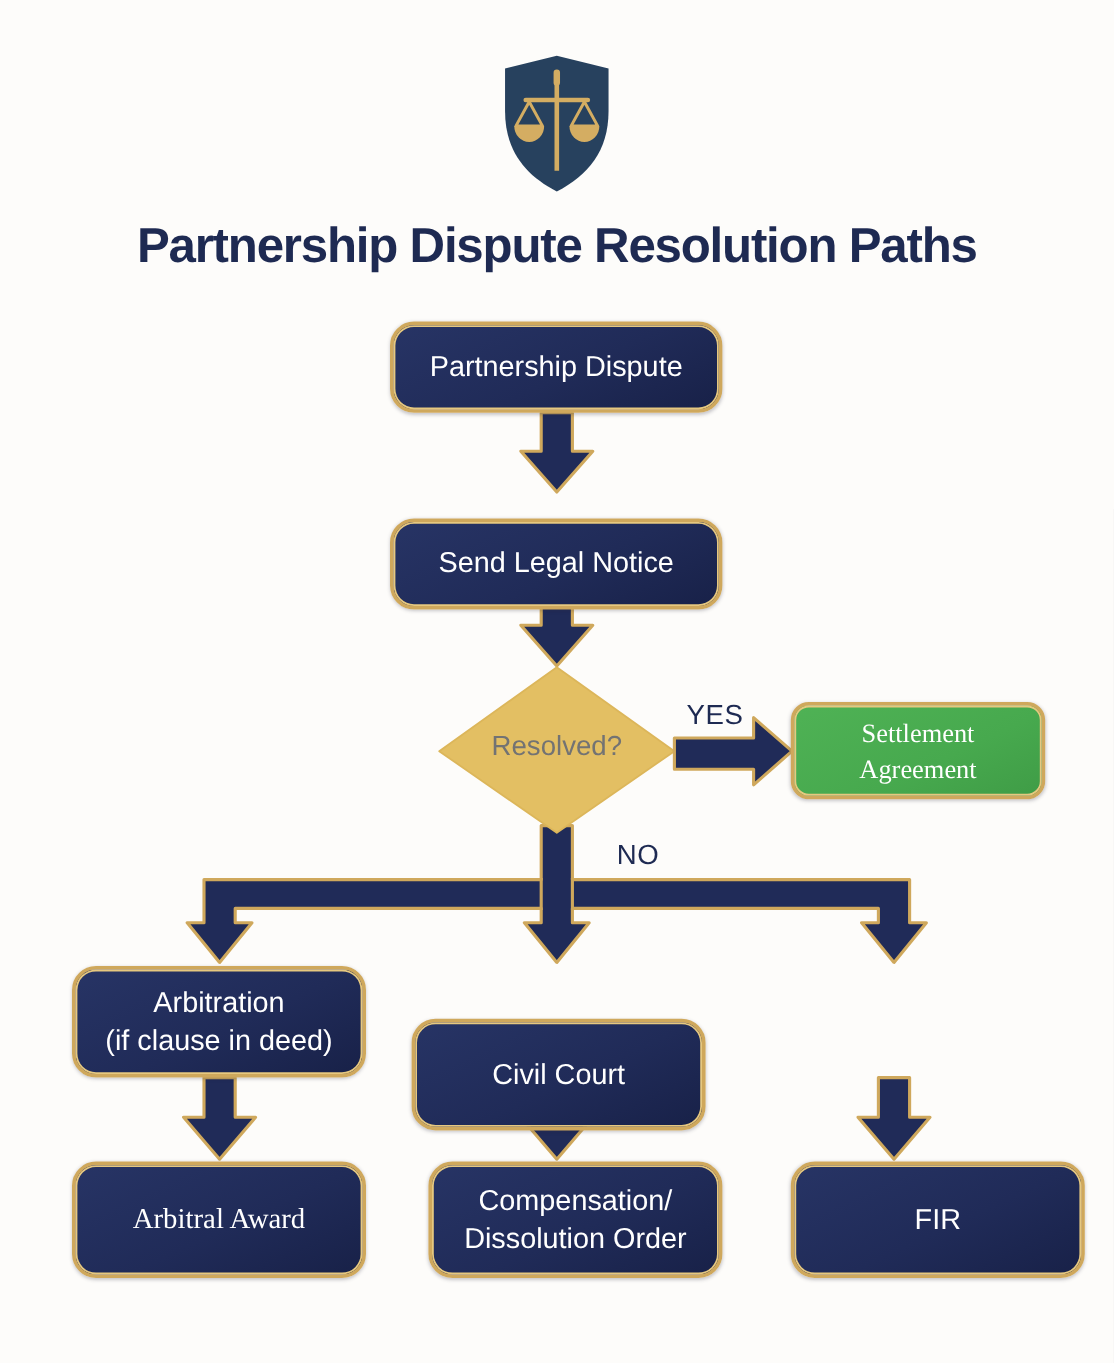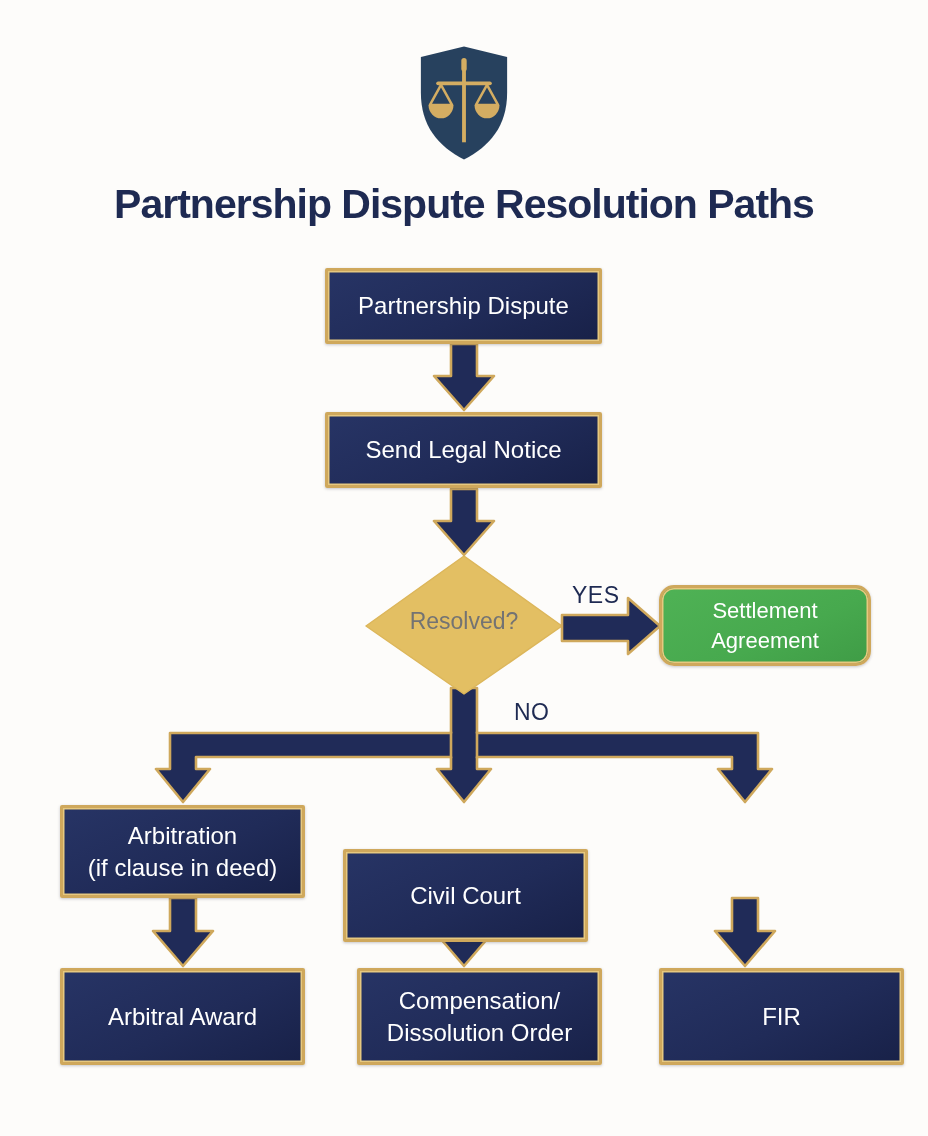--- a/index.html
+++ b/index.html
@@ -14,21 +14,21 @@
 
   .title{position:absolute;left:0;right:0;top:181px;text-align:center;
     font-size:41px;font-weight:700;letter-spacing:-1px;color:var(--title);}
 
   .flow-svg{position:absolute;left:0;top:0;width:928px;height:1136px;}
   .arrow{fill:var(--navy);stroke:var(--gold);stroke-width:2.6;stroke-linejoin:round;}
   .xline{fill:none;stroke:var(--gold);stroke-width:2.6;}
   .diamond-shape{fill:#e3bf63;stroke:#dcb65a;stroke-width:1.5;stroke-linejoin:round;}
 
   .node{position:absolute;box-sizing:border-box;border:3px solid var(--gold);
-    border-radius:2px;color:#fff;display:flex;align-items:center;justify-content:center;
+    border-radius:20px;color:#fff;display:flex;align-items:center;justify-content:center;
     text-align:center;font-size:24px;line-height:1.32;white-space:pre-line;
     background:linear-gradient(155deg,#273465 0%,#202b58 55%,#182148 100%);
     box-shadow:0 1px 3px rgba(40,40,60,.25), inset 0 0 0 1.5px var(--gold-light);}
   .node.green{background:linear-gradient(155deg,#4fb255 0%,#47a94e 60%,#3f9c46 100%);
     font-size:22px;border-radius:15px;}
 
   .diamond-label{position:absolute;left:374px;top:608px;width:180px;text-align:center;
     font-size:23px;color:#737373;}
   .branch-label{position:absolute;font-size:23px;font-weight:400;color:var(--title);letter-spacing:.5px;}
 </style>
@@ -59,32 +59,32 @@
     <path class="xline" d="M451,731.7 V758.3 M477,731.7 V758.3"></path>
     <path class="arrow" d="M170,898 H196 V931 H213 L183,966 L153,931 H170 Z"></path>
     <path class="arrow" d="M451,898 H477 V931 H494 L464,966 L434,931 H451 Z"></path>
     <path class="arrow" d="M732,898 H758 V931 H775 L745,966 L715,931 H732 Z"></path>
     <path class="diamond-shape" d="M464,556 L562,626 L464,694 L366,626 Z"></path>
     <path class="arrow" d="M562,615 H628 V598 L660,626 L628,654 V641 H562 Z"></path>
   </svg>
 
   <div class="node" style="left:325px;top:268px;width:277px;height:76px;">Partnership Dispute</div>
 
-  <div class="node" style="left:325px;top:412px;width:277px;height:76px;">Send Legal Notice</div>
+  <div class="node" style="left:325px;top:432px;width:277px;height:76px;">Send Legal Notice</div>
 
   <div class="diamond-label">Resolved?</div>
 
   <div class="branch-label" style="left:572px;top:582px;">YES</div>
   <div class="branch-label" style="left:514px;top:699px;">NO</div>
 
-  <div class="node green" style="left:659px;top:585px;width:212px;height:81px;">Settlement
+  <div class="node green" style="left:659px;top:585px;width:212px;height:81px;font-family:Liberation Serif, serif;">Settlement
 Agreement</div>
 
   <div class="node" style="left:60px;top:805px;width:245px;height:93px;">Arbitration
 (if clause in deed)</div>
   <div class="node" style="left:343px;top:805px;width:245px;height:93px;margin-top:44px;">Civil Court</div>
 
-  <div class="node" style="left:60px;top:968px;width:245px;height:97px;">Arbitral Award</div>
+  <div class="node" style="left:60px;top:968px;width:245px;height:97px;font-family:Liberation Serif, serif;">Arbitral Award</div>
   <div class="node" style="left:357px;top:968px;width:245px;height:97px;">Compensation/
 Dissolution Order</div>
   <div class="node" style="left:625px;top:968px;width:245px;height:97px;margin-left:34px;">FIR</div>
 
 </div>
 
 </body></html>

